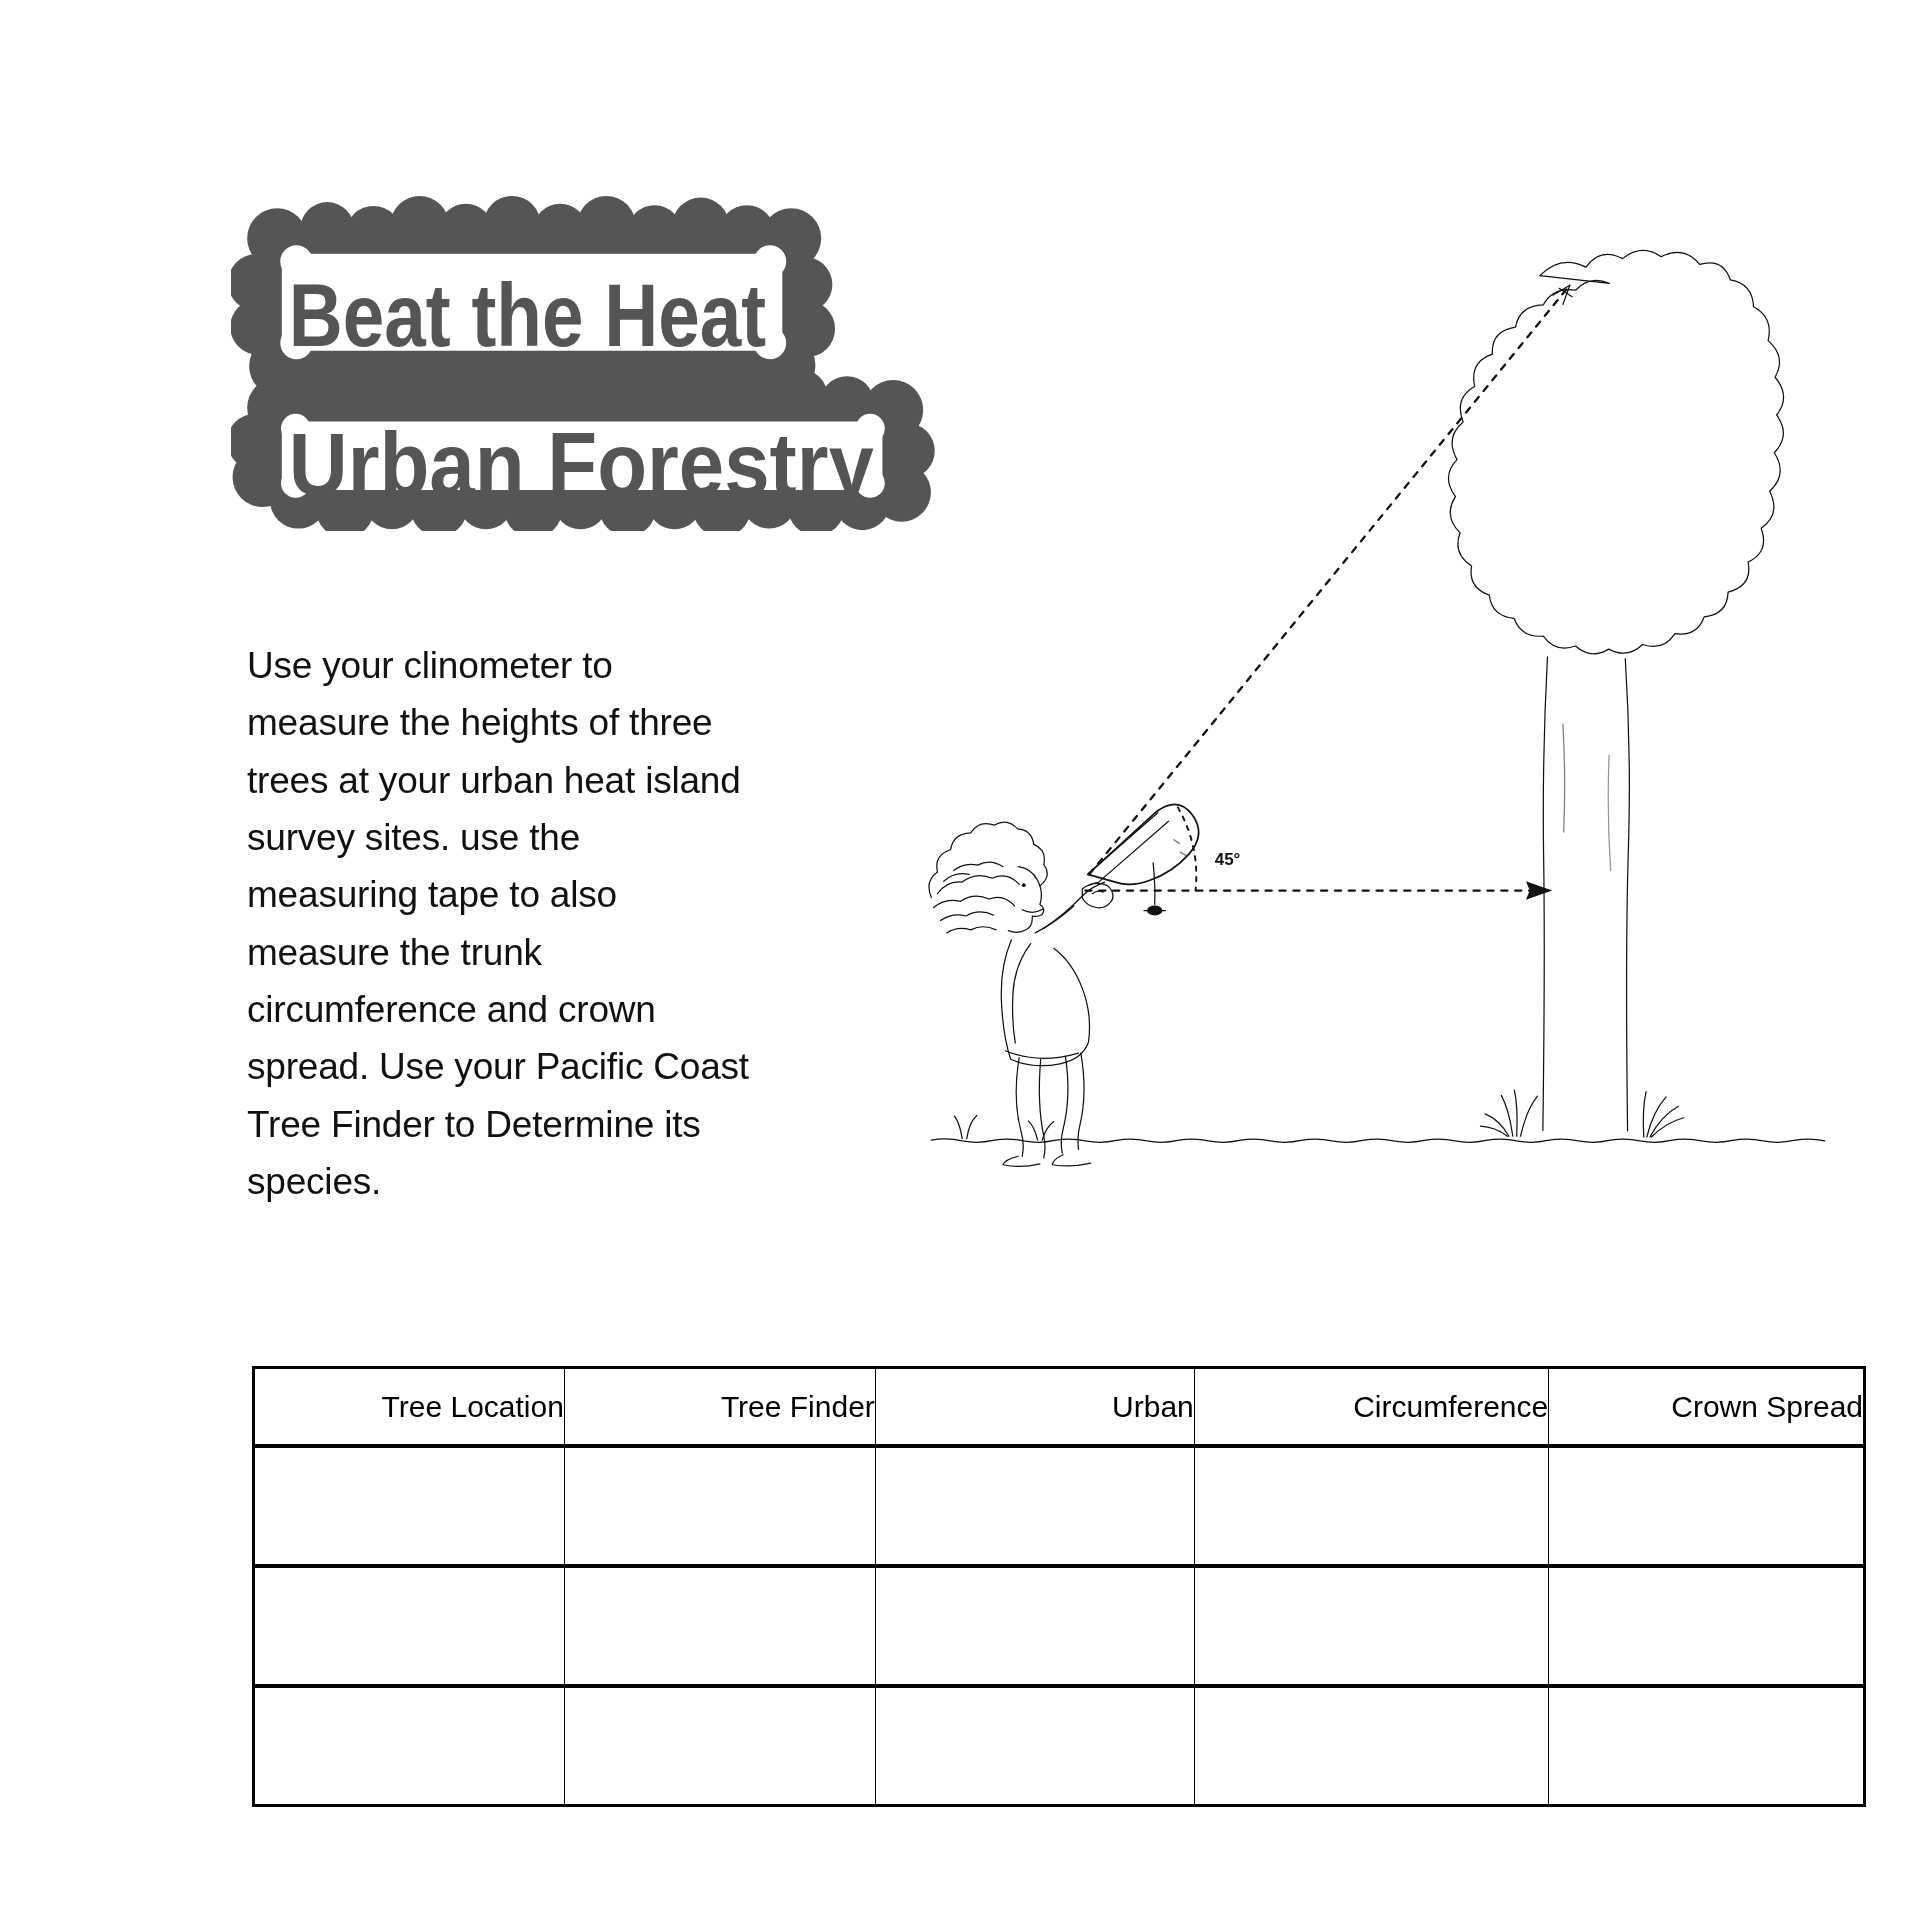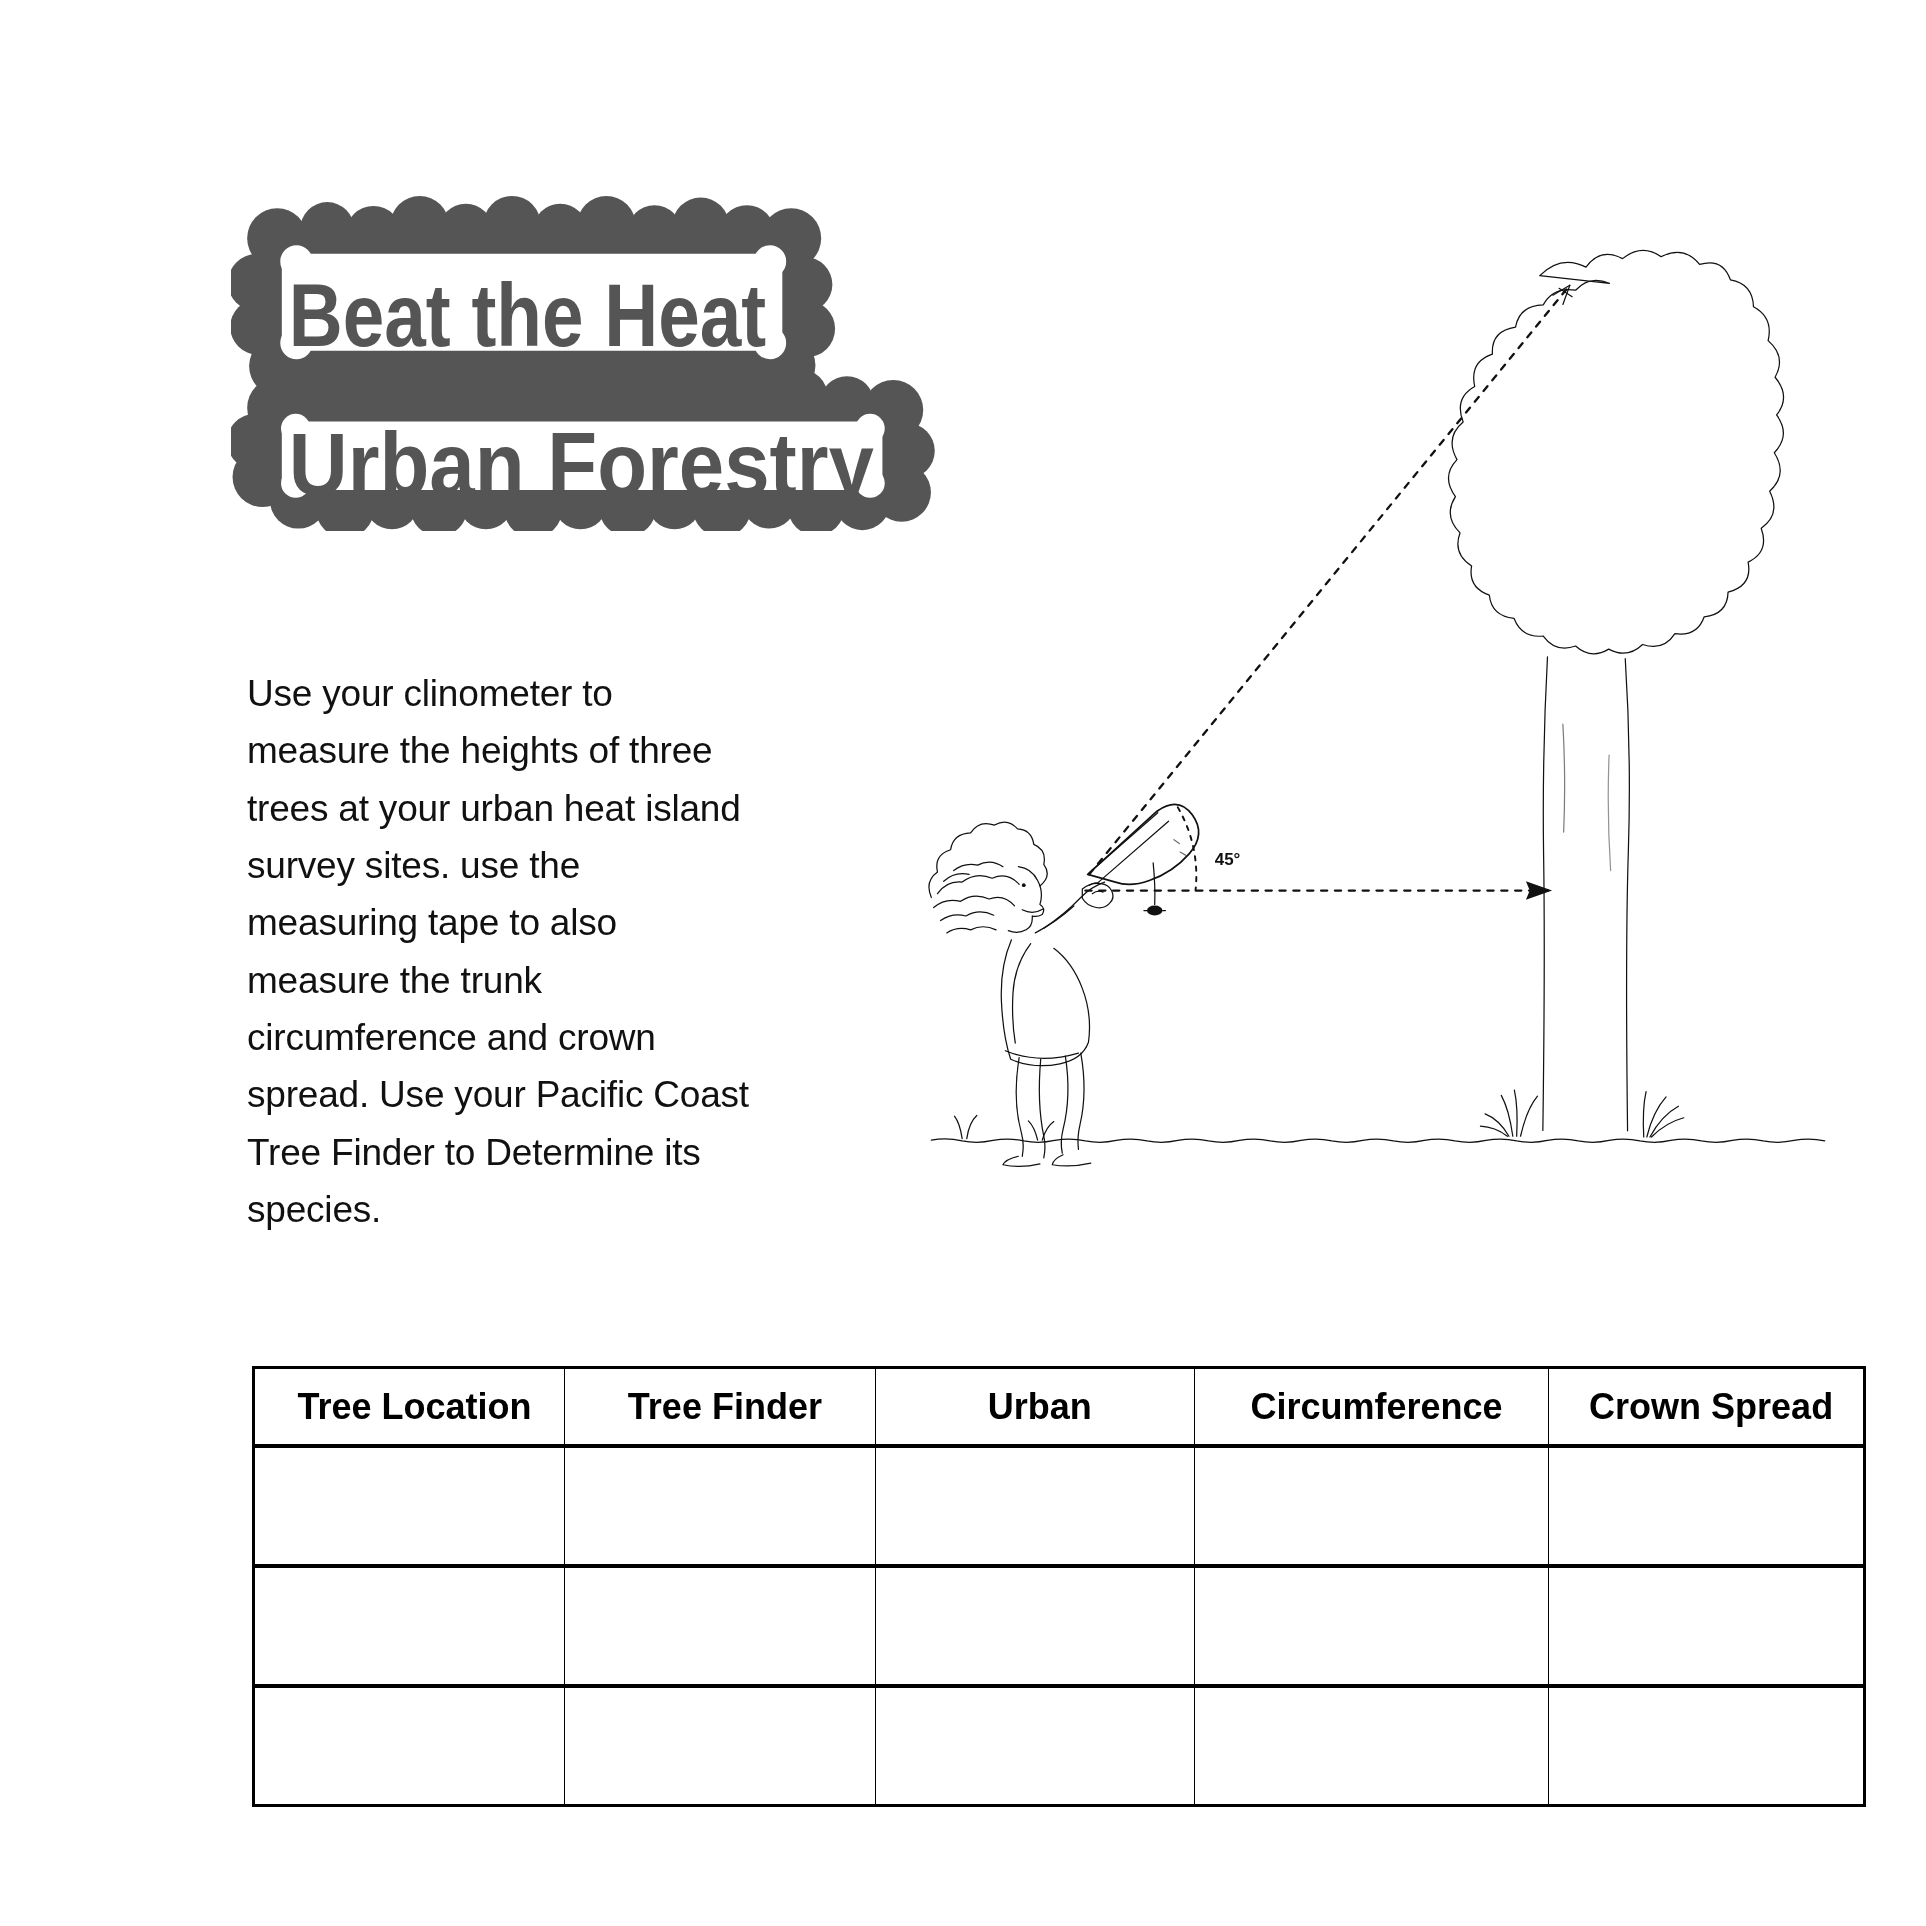--- a/index.html
+++ b/index.html
@@ -31,21 +31,21 @@
     font-weight: bold;
     fill: #555555;
     stroke: #555555;
     paint-order: stroke;
   }
 
   
   #intro-paragraph {
     position: absolute;
     left: 247px;
-    top: 628px;
+    top: 600px;
     width: 508px;
     font-size: 37px;
     line-height: 1.55;
     color: #111;
     font-family: "Liberation Sans", sans-serif;
     letter-spacing: -0.2px;
   }
 
   
   #clinometer-figure {
@@ -79,25 +79,25 @@
     border-collapse: collapse;
     table-layout: fixed;
   }
   #data-table td, #data-table th {
     border: 1.9px solid #000;
     padding: 0;
     margin: 0;
   }
   #data-table thead th {
     height: 75px;
-    text-align: center;
+    text-align: right;
     vertical-align: middle;
     padding-left: 10px;
-    font-weight: bold;
-    font-size: 36px;
+    font-weight: normal;
+    font-size: 30px;
     font-family: "Liberation Sans", sans-serif;
     font-stretch: condensed;
     border-bottom: 4.2px solid #000;
     white-space: nowrap;
   }
   #data-table tbody td {
     height: 116px;
     border-bottom: 4.2px solid #000;
   }
   #data-table tbody tr:last-child td { border-bottom: 3.1px solid #000; }

